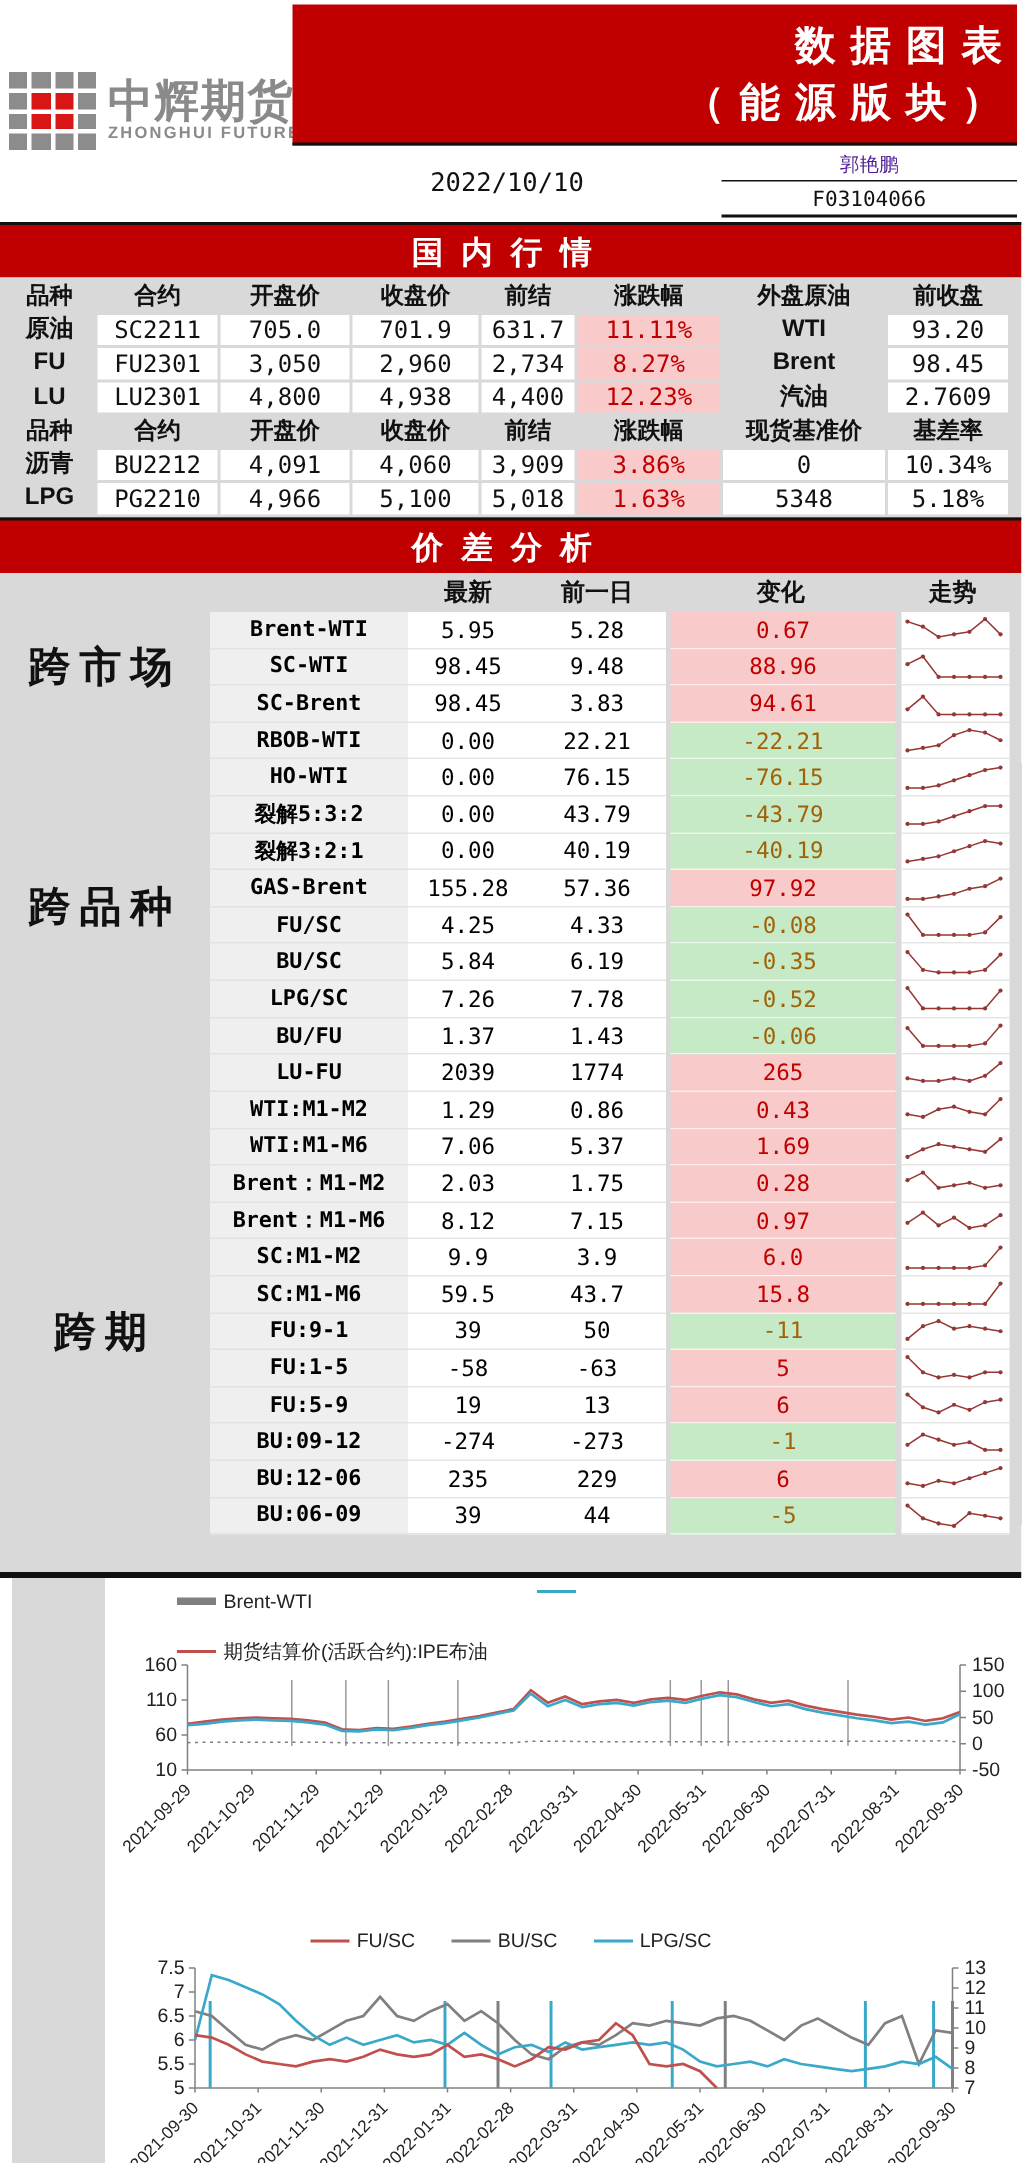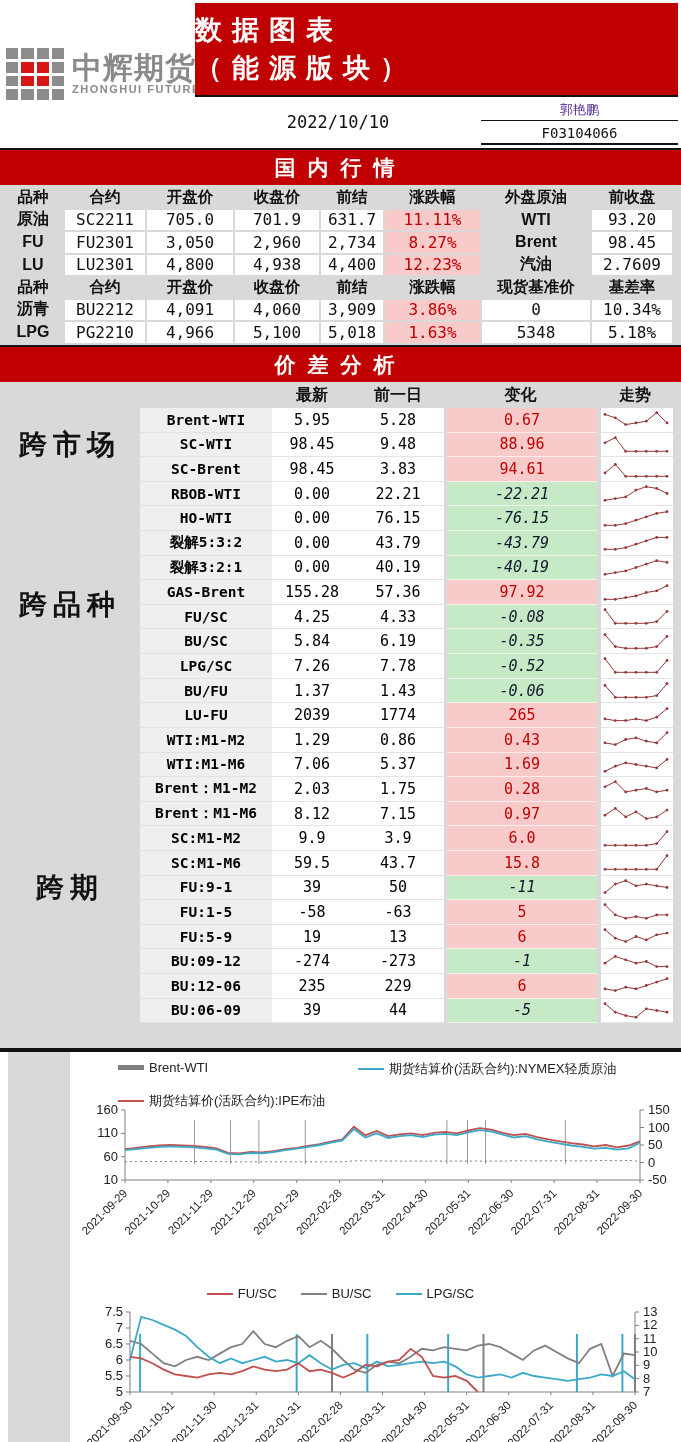--- a/index.html
+++ b/index.html
@@ -9,21 +9,21 @@
 
   
   #top-header { height:148px; background:#fff; position:relative; }
   .logo-wrap { position:absolute; left:6px; top:48px; display:flex; align-items:center; }
   .logo-grid { width:58px; height:52px; display:grid; grid-template-columns:repeat(4,1fr); grid-template-rows:repeat(4,1fr); gap:3px; margin-right:8px; }
   .logo-grid i { background:#8c8c8c; }
   .logo-grid i.r { background:#d91616; }
   .logo-txt .cn { font-size:30px; font-weight:bold; color:#8a8a8a; letter-spacing:1px; line-height:30px; }
   .logo-txt .en { font-size:11px; font-weight:bold; color:#8a8a8a; letter-spacing:1.5px; }
   .title-banner { position:absolute; left:195px; top:3px; width:483px; height:94px; background:#c00000;
-    color:#fff; display:flex; flex-direction:column; align-items:flex-start; justify-content:center; border-bottom:2px solid #111; }
+    color:#fff; display:flex; flex-direction:column; align-items:flex-end; justify-content:center; border-bottom:2px solid #111; }
   .title-banner div { font-size:27px; font-weight:bold; letter-spacing:10px; line-height:38px; }
   .info-date { position:absolute; left:195px; top:99px; width:286px; height:46px; display:flex; align-items:center; justify-content:center;
     font-family:"DejaVu Sans Mono", monospace; font-size:17px; color:#111; }
   .info-name { position:absolute; left:481px; top:99px; width:197px; height:46px; border-bottom:2px solid #111; }
   .info-name .nm { height:22px; display:flex; align-items:center; justify-content:center; font-size:13px; color:#4c1d95; border-bottom:1px solid #111; }
   .info-name .id { height:23px; display:flex; align-items:center; justify-content:center; font-family:"DejaVu Sans Mono", monospace; font-size:14px; color:#111; }
 
   
   .section-banner { height:37px; background:#c00000; border-top:2px solid #111; color:#fff;
     display:flex; align-items:center; justify-content:center; font-size:21px; font-weight:bold; letter-spacing:12px; }
@@ -46,21 +46,21 @@
   #spread-rows { position:absolute; left:0; top:26px; right:0; bottom:0; }
   .srow { display:flex; height:24.615px; }
   .srow .name { width:132px; margin-left:140px; background:#efefef; display:flex; align-items:center; justify-content:center;
     font-weight:bold; font-size:14.5px; font-family:"DejaVu Sans Mono", monospace; border-bottom:1px solid #e2e2e2; white-space:nowrap; }
   .srow .num { width:80px; background:#fff; display:flex; align-items:center; justify-content:center;
     font-size:15px; font-family:"DejaVu Sans Mono", monospace; border-bottom:1px solid #e4e4e4; }
   .srow .num2 { width:92px; }
   .srow .chg { width:150px; margin-left:3px; display:flex; align-items:center; justify-content:center;
     font-size:15px; font-family:"DejaVu Sans Mono", monospace; border-bottom:1px solid rgba(255,255,255,.65); }
   .srow .chg.up { background:#f8caca; color:#c00000; }
-  .srow .chg.dn { background:#c6e9c6; color:#0f172a;font-style:italic; }
+  .srow .chg.dn { background:#c6e9c6; color:#a16207; }
   .srow .spk { width:72px; margin-left:4px; background:#fff; border-bottom:1px solid #e4e4e4; display:flex; align-items:center; }
   .grp-label { position:absolute; left:0; width:140px; display:flex; align-items:center; justify-content:center;
     font-size:28px; font-weight:bold; color:#111; letter-spacing:6px; }
 
   #separator { height:4px; background:#111; }
 
   
   #charts { height:390px; background:#fff; position:relative; overflow:hidden; }
   #charts .gray-strip { position:absolute; left:8px; top:0; width:62px; height:390px; background:#d9d9d9; }
   .leg-item { position:absolute; display:flex; align-items:center; font-size:13px; color:#222; white-space:nowrap; }
@@ -642,21 +642,20 @@
 
   <div id="charts">
     <div class="gray-strip"></div>
 
     <div class="leg-item" style="left:118px; top:8px;">
       <span class="bar"></span>
       <span>Brent-WTI</span>
     </div>
     <div class="leg-item" style="left:358px; top:8px;">
       <span class="ln" style="background:#3aa9c9"></span>
-      <span>期货结算价(活跃合约):NYMEX轻质原油</span>
     </div>
     <div class="leg-item" style="left:118px; top:40px;">
       <span class="ln" style="background:#c0504d"></span>
       <span>期货结算价(活跃合约):IPE布油</span>
     </div>
     <svg id="chart1" width="681" height="178" style="position:absolute; left:0; top:50px;">
         <line x1="125" y1="8" x2="125" y2="78" stroke="#808080" stroke-width="1"></line>
         <line x1="640" y1="8" x2="640" y2="78" stroke="#808080" stroke-width="1"></line>
         <line x1="125" y1="78" x2="640" y2="78" stroke="#808080" stroke-width="1"></line>
         <line x1="121" y1="8" x2="125" y2="8" stroke="#808080"></line>

